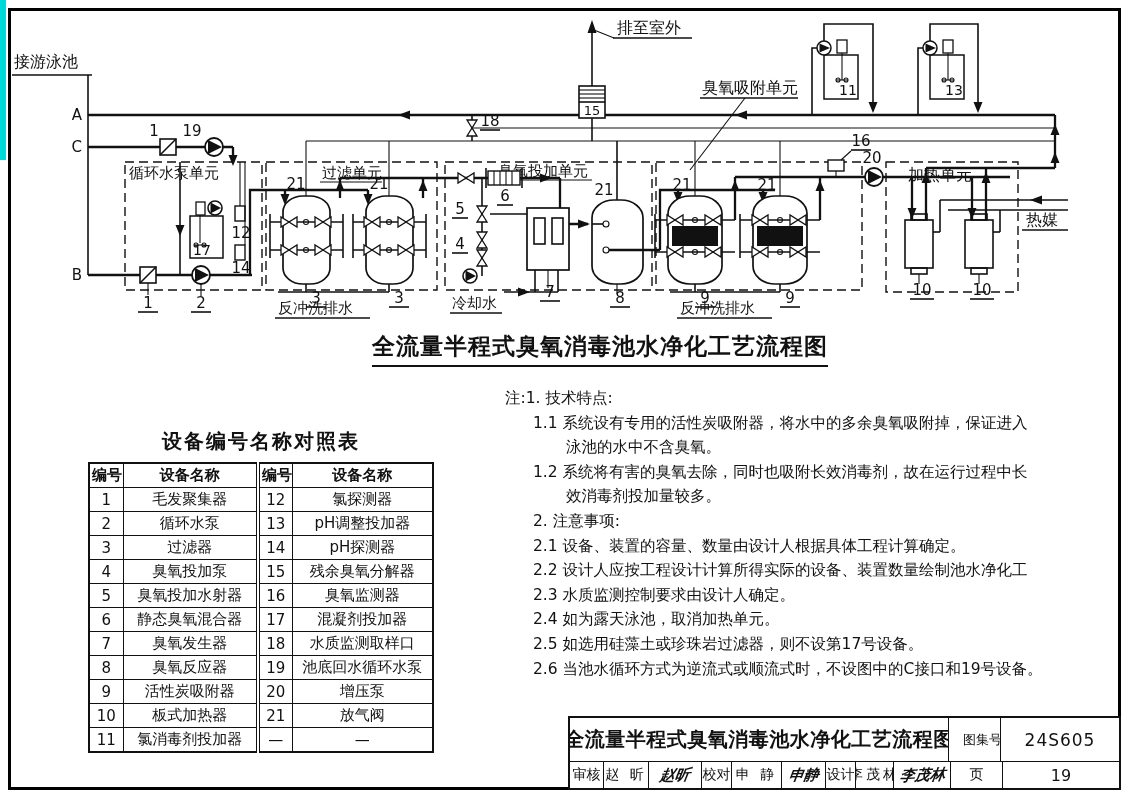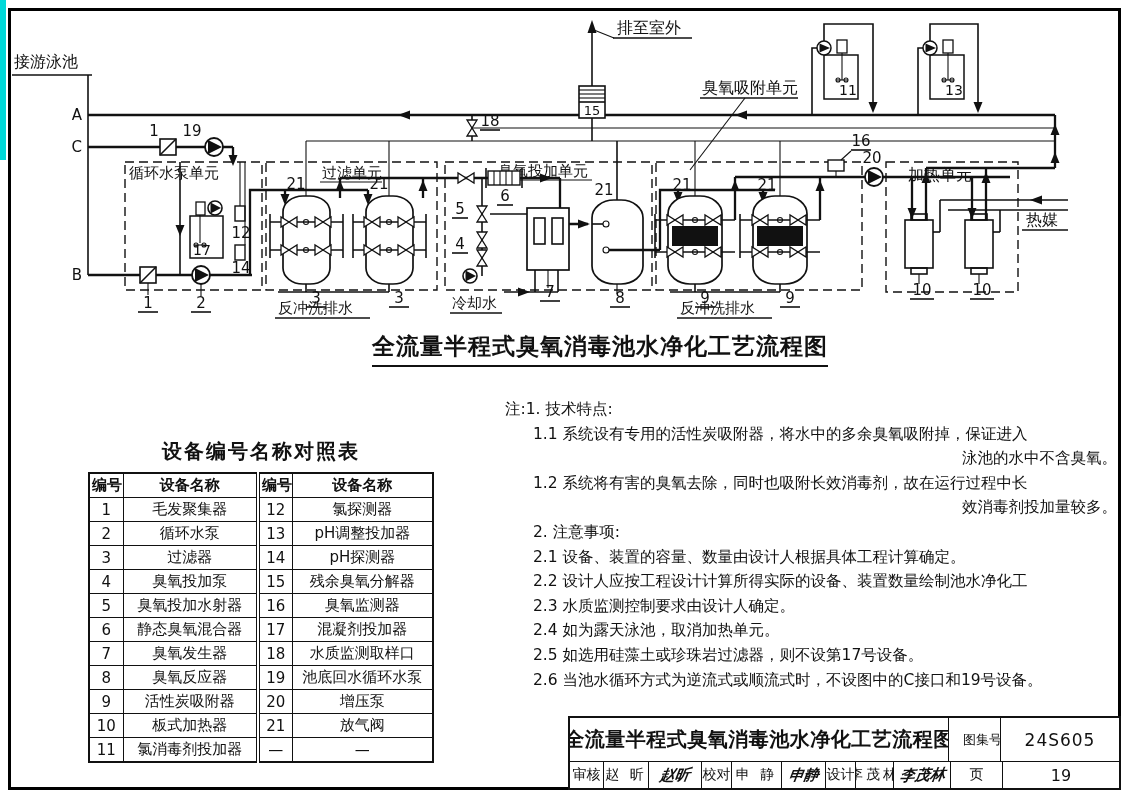--- a/index.html
+++ b/index.html
@@ -16,32 +16,32 @@
   .t15{font-size:15px;}
   .t14{font-size:14px;}
   .t13{font-size:13px;}
   .t16{font-size:16px;}
   .mid{text-anchor:middle;}
   .end{text-anchor:end;}
   #main-title{position:absolute;left:280px;top:331px;width:640px;text-align:center;}
   #main-title span{display:inline-block;font-size:23px;font-weight:bold;
                    border-bottom:2.5px solid #111;padding-bottom:3px;letter-spacing:1px;}
   
-  #tblwrap{position:absolute;left:88px;top:438px;width:346px;}
+  #tblwrap{position:absolute;left:88px;top:428px;width:346px;}
   #tbl-title{text-align:center;font-size:20px;font-weight:bold;margin-bottom:7px;letter-spacing:2px;}
   table{border-collapse:collapse;width:100%;table-layout:fixed;}
   td,th{border:1.6px solid #111;font-size:15px;text-align:center;height:23px;padding:0 2px;
         overflow:hidden;white-space:nowrap;}
   table{border:2.5px solid #111;}
   th{font-weight:bold;}
   .dbl{border-left:4px double #111;}
   col.c-no{width:34px;} col.c-nm{width:134px;} col.c-nm2{width:140px;}
   
-  #notes{position:absolute;left:505px;top:386px;width:612px;font-size:15.5px;line-height:24.6px;margin-top:11px;}
-  #notes .i1{margin-left:28px;} #notes .i2{margin-left:61px;text-align:right;}
+  #notes{position:absolute;left:505px;top:386px;width:612px;font-size:15.5px;line-height:24.6px;}
+  #notes .i1{margin-left:28px;} #notes .i2{margin-left:61px;}
   
   #tblock{position:absolute;left:568px;top:716px;width:553px;height:74px;border:2.5px solid #111;
           box-sizing:border-box;display:flex;flex-direction:column;background:#fff;}
   #tblock .row1{display:flex;height:43px;border-bottom:1.8px solid #111;}
   #tblock .row2{display:flex;flex:1;}
   #tblock .cell{display:flex;align-items:center;justify-content:center;border-left:1.6px solid #111;
                 box-sizing:border-box;white-space:nowrap;overflow:hidden;}
   #tblock .cell:first-child{border-left:none;}
   .tb-title{width:378px;font-size:20px;font-weight:bold;letter-spacing:0.5px;}
   .tb-atlas-lab{width:52px;font-size:13px;padding-left:16px;}

